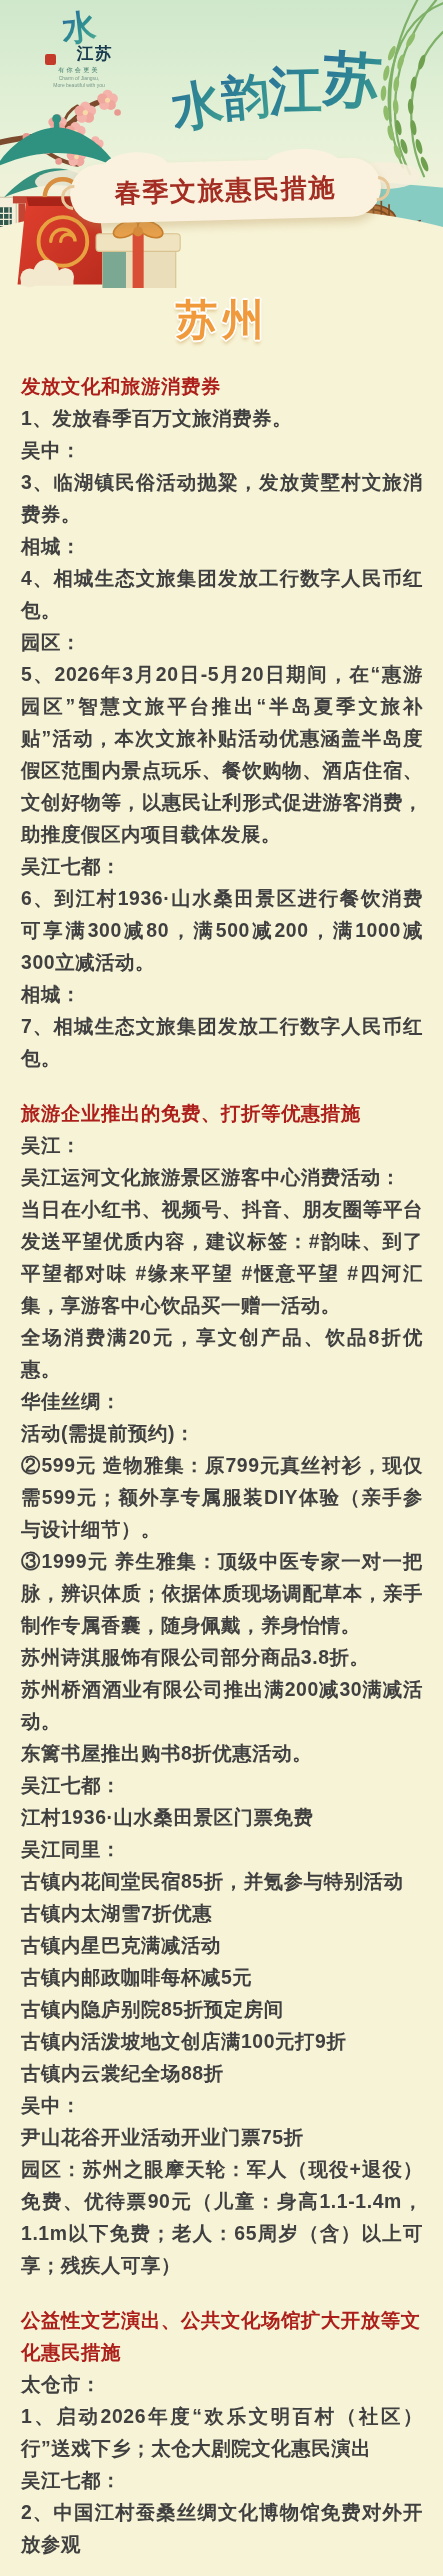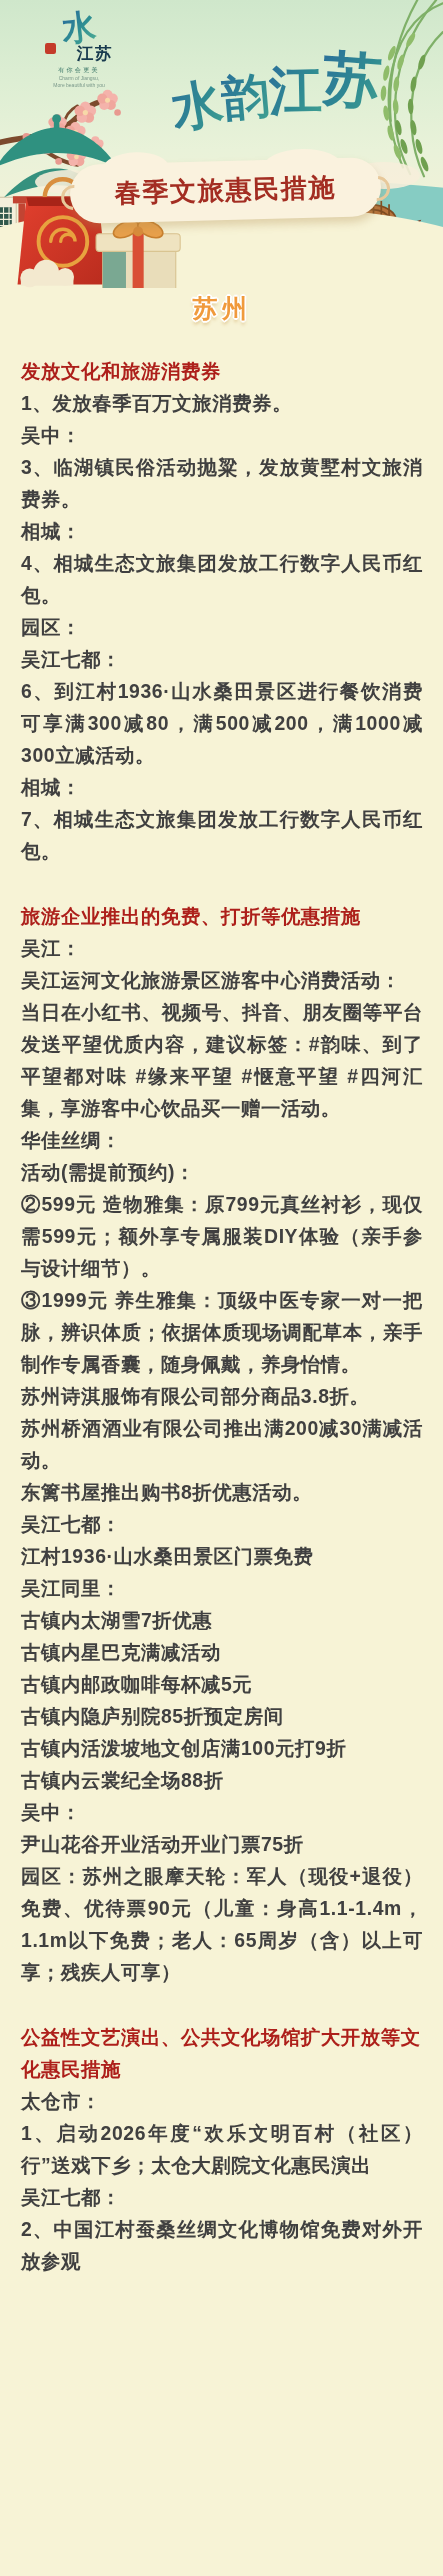--- a/index.html
+++ b/index.html
@@ -29,21 +29,21 @@
   .cl1{left:35px;top:170px;width:67px;height:24.4px;}
   .cl2{left:348px;top:162px;width:72px;height:27px;}
 
   
   .logo{position:absolute;left:29px;top:10px;width:100px;z-index:6;text-align:center;}
   .logo .mark{
     display:inline-block;font-family:"Liberation Serif",serif;font-weight:900;font-size:34px;line-height:35px;
     background:linear-gradient(135deg,#2a6d9c 10%,#2f8f92 55%,#49a795 90%);
     -webkit-background-clip:text;background-clip:text;color:transparent;
     transform:rotate(-6deg);}
-  .logo .row{display:flex;align-items:flex-start;justify-content:center;gap:21px;margin-top:-2.2px;}
+  .logo .row{display:flex;align-items:flex-end;justify-content:center;gap:21px;margin-top:-2.2px;}
   .logo .seal{width:11px;height:11px;border-radius:2.2px;background:#c43b2a;display:inline-block;}
   .logo .word{font-family:"Liberation Serif",serif;font-weight:900;font-size:16.6px;color:#173a4e;letter-spacing:1.7px;}
   .logo .tag-cn{font-size:6.1px;color:#3f7a6a;letter-spacing:2.2px;margin-top:1.1px;}
   .logo .tag-en{font-size:5px;color:#7a988a;line-height:6.7px;}
 
   
   .big-title{position:absolute;left:118px;top:53px;width:314px;z-index:5;
     text-align:center;transform:rotate(-3deg);white-space:nowrap;}
   .big-title span{
     display:inline-block;font-family:"Liberation Serif",serif;font-weight:900;
@@ -63,31 +63,31 @@
   .banner:before,.banner:after{content:"";position:absolute;background:#faf2de;border-radius:50%;}
   .banner:before{width:67px;height:33px;left:33px;top:-11px;}
   .banner:after{width:78px;height:35px;right:39px;top:-10px;}
   .banner .curl{position:absolute;width:19px;height:19px;border:3.9px solid #e7c folder89a;border:3.9px solid #e7c89a;
     border-radius:50%;border-bottom-color:transparent;border-right-color:transparent;background:transparent;}
   .banner .curl.left{left:-9px;top:20px;transform:rotate(-40deg);}
   .banner .curl.right{right:-9px;top:19px;transform:rotate(140deg);}
   .banner-text{position:relative;z-index:1;font-size:26px;font-weight:900;color:#a32d22;letter-spacing:1.7px;}
 
   
-  .city{margin:4.4px 0 0;text-align:center;font-size:25px;font-weight:900;color:#f09a3c;letter-spacing:4.4px;
+  .city{margin:4.4px 0 0;text-align:center;font-size:42px;font-weight:900;color:#f09a3c;letter-spacing:4.4px;
     text-shadow:-1.7px 0 0 #fff,1.7px 0 0 #fff,0 -1.7px 0 #fff,0 1.7px 0 #fff,
       -1.1px -1.1px 0 #fff,1.1px -1.1px 0 #fff,-1.1px 1.1px 0 #fff,1.1px 1.1px 0 #fff,
       0 3.9px 3.3px rgba(198,146,62,.45);}
 
   
   .content{padding:13.3px 21px 37px;}
   .content p{margin:0;font-size:19.4px;line-height:32px;font-weight:700;
     letter-spacing:0.6px;color:#404040;text-align:justify;}
-  .content p.heading{color:#ad1f1a;margin-top:33px;text-align:left;}
-  .content section:first-child p.heading{margin-top:16px;}
+  .content p.heading{color:#ad1f1a;margin-top:23px;text-align:left;}
+  .content section:first-child p.heading{margin-top:8px;}
 </style>
 </head>
 <body>
 
 <div class="page">
 
   <div class="hero">
     <div class="sky"></div>
 
     <svg class="willow" width="172" height="183" viewBox="0 0 310 330">
@@ -275,40 +275,43 @@
 
   <main class="content">
       <section>
         <p class="heading">发放文化和旅游消费券</p>
         <p class="line item">1、发放春季百万文旅消费券。</p>
         <p class="line label">吴中：</p>
         <p class="line item">3、临湖镇民俗活动抛粱，发放黄墅村文旅消费券。</p>
         <p class="line label">相城：</p>
         <p class="line item">4、相城生态文旅集团发放工行数字人民币红包。</p>
         <p class="line label">园区：</p>
+        <p class="line item">5、2026年3月20日-5月20日期间，在“惠游园区”智慧文旅平台推出“半岛夏季文旅补贴”活动，本次文旅补贴活动优惠涵盖半岛度假区范围内景点玩乐、餐饮购物、酒店住宿、文创好物等，以惠民让利形式促进游客消费，助推度假区内项目载体发展。</p>
         <p class="line label">吴江七都：</p>
         <p class="line item">6、到江村1936·山水桑田景区进行餐饮消费可享满300减80，满500减200，满1000减300立减活动。</p>
         <p class="line label">相城：</p>
         <p class="line item">7、相城生态文旅集团发放工行数字人民币红包。</p>
       </section>
       <section>
         <p class="heading">旅游企业推出的免费、打折等优惠措施</p>
         <p class="line label">吴江：</p>
         <p class="line item">吴江运河文化旅游景区游客中心消费活动：</p>
         <p class="line item">当日在小红书、视频号、抖音、朋友圈等平台发送平望优质内容，建议标签：#韵味、到了平望都对味 #缘来平望 #惬意平望 #四河汇集，享游客中心饮品买一赠一活动。</p>
+        <p class="line item">全场消费满20元，享文创产品、饮品8折优惠。</p>
         <p class="line label">华佳丝绸：</p>
         <p class="line item">活动(需提前预约)：</p>
         <p class="line item">②599元 造物雅集：原799元真丝衬衫，现仅需599元；额外享专属服装DIY体验（亲手参与设计细节）。</p>
         <p class="line item">③1999元 养生雅集：顶级中医专家一对一把脉，辨识体质；依据体质现场调配草本，亲手制作专属香囊，随身佩戴，养身怡情。</p>
         <p class="line item">苏州诗淇服饰有限公司部分商品3.8折。</p>
         <p class="line item">苏州桥酒酒业有限公司推出满200减30满减活动。</p>
         <p class="line item">东篱书屋推出购书8折优惠活动。</p>
         <p class="line label">吴江七都：</p>
         <p class="line item">江村1936·山水桑田景区门票免费</p>
         <p class="line label">吴江同里：</p>
+        <p class="line item">古镇内花间堂民宿85折，并氪参与特别活动</p>
         <p class="line item">古镇内太湖雪7折优惠</p>
         <p class="line item">古镇内星巴克满减活动</p>
         <p class="line item">古镇内邮政咖啡每杯减5元</p>
         <p class="line item">古镇内隐庐别院85折预定房间</p>
         <p class="line item">古镇内活泼坡地文创店满100元打9折</p>
         <p class="line item">古镇内云裳纪全场88折</p>
         <p class="line label">吴中：</p>
         <p class="line item">尹山花谷开业活动开业门票75折</p>
         <p class="line item">园区：苏州之眼摩天轮：军人（现役+退役）免费、优待票90元（儿童：身高1.1-1.4m，1.1m以下免费；老人：65周岁（含）以上可享；残疾人可享）</p>
       </section>

